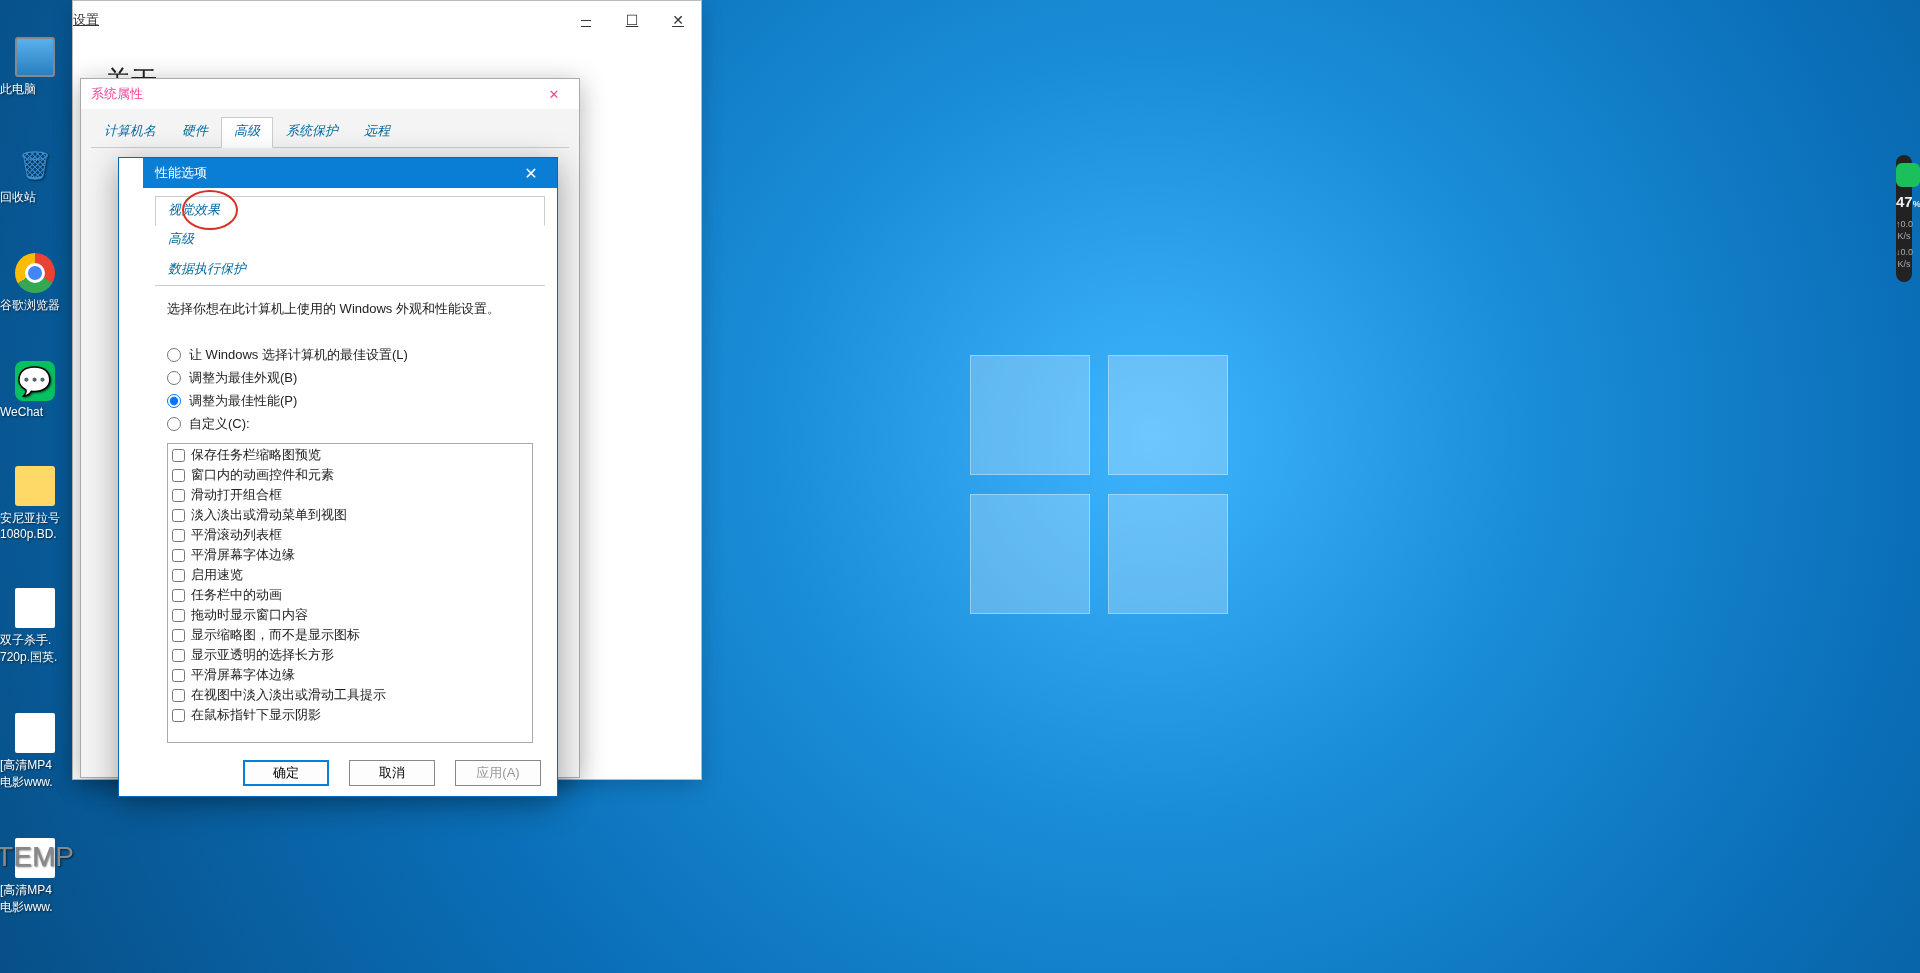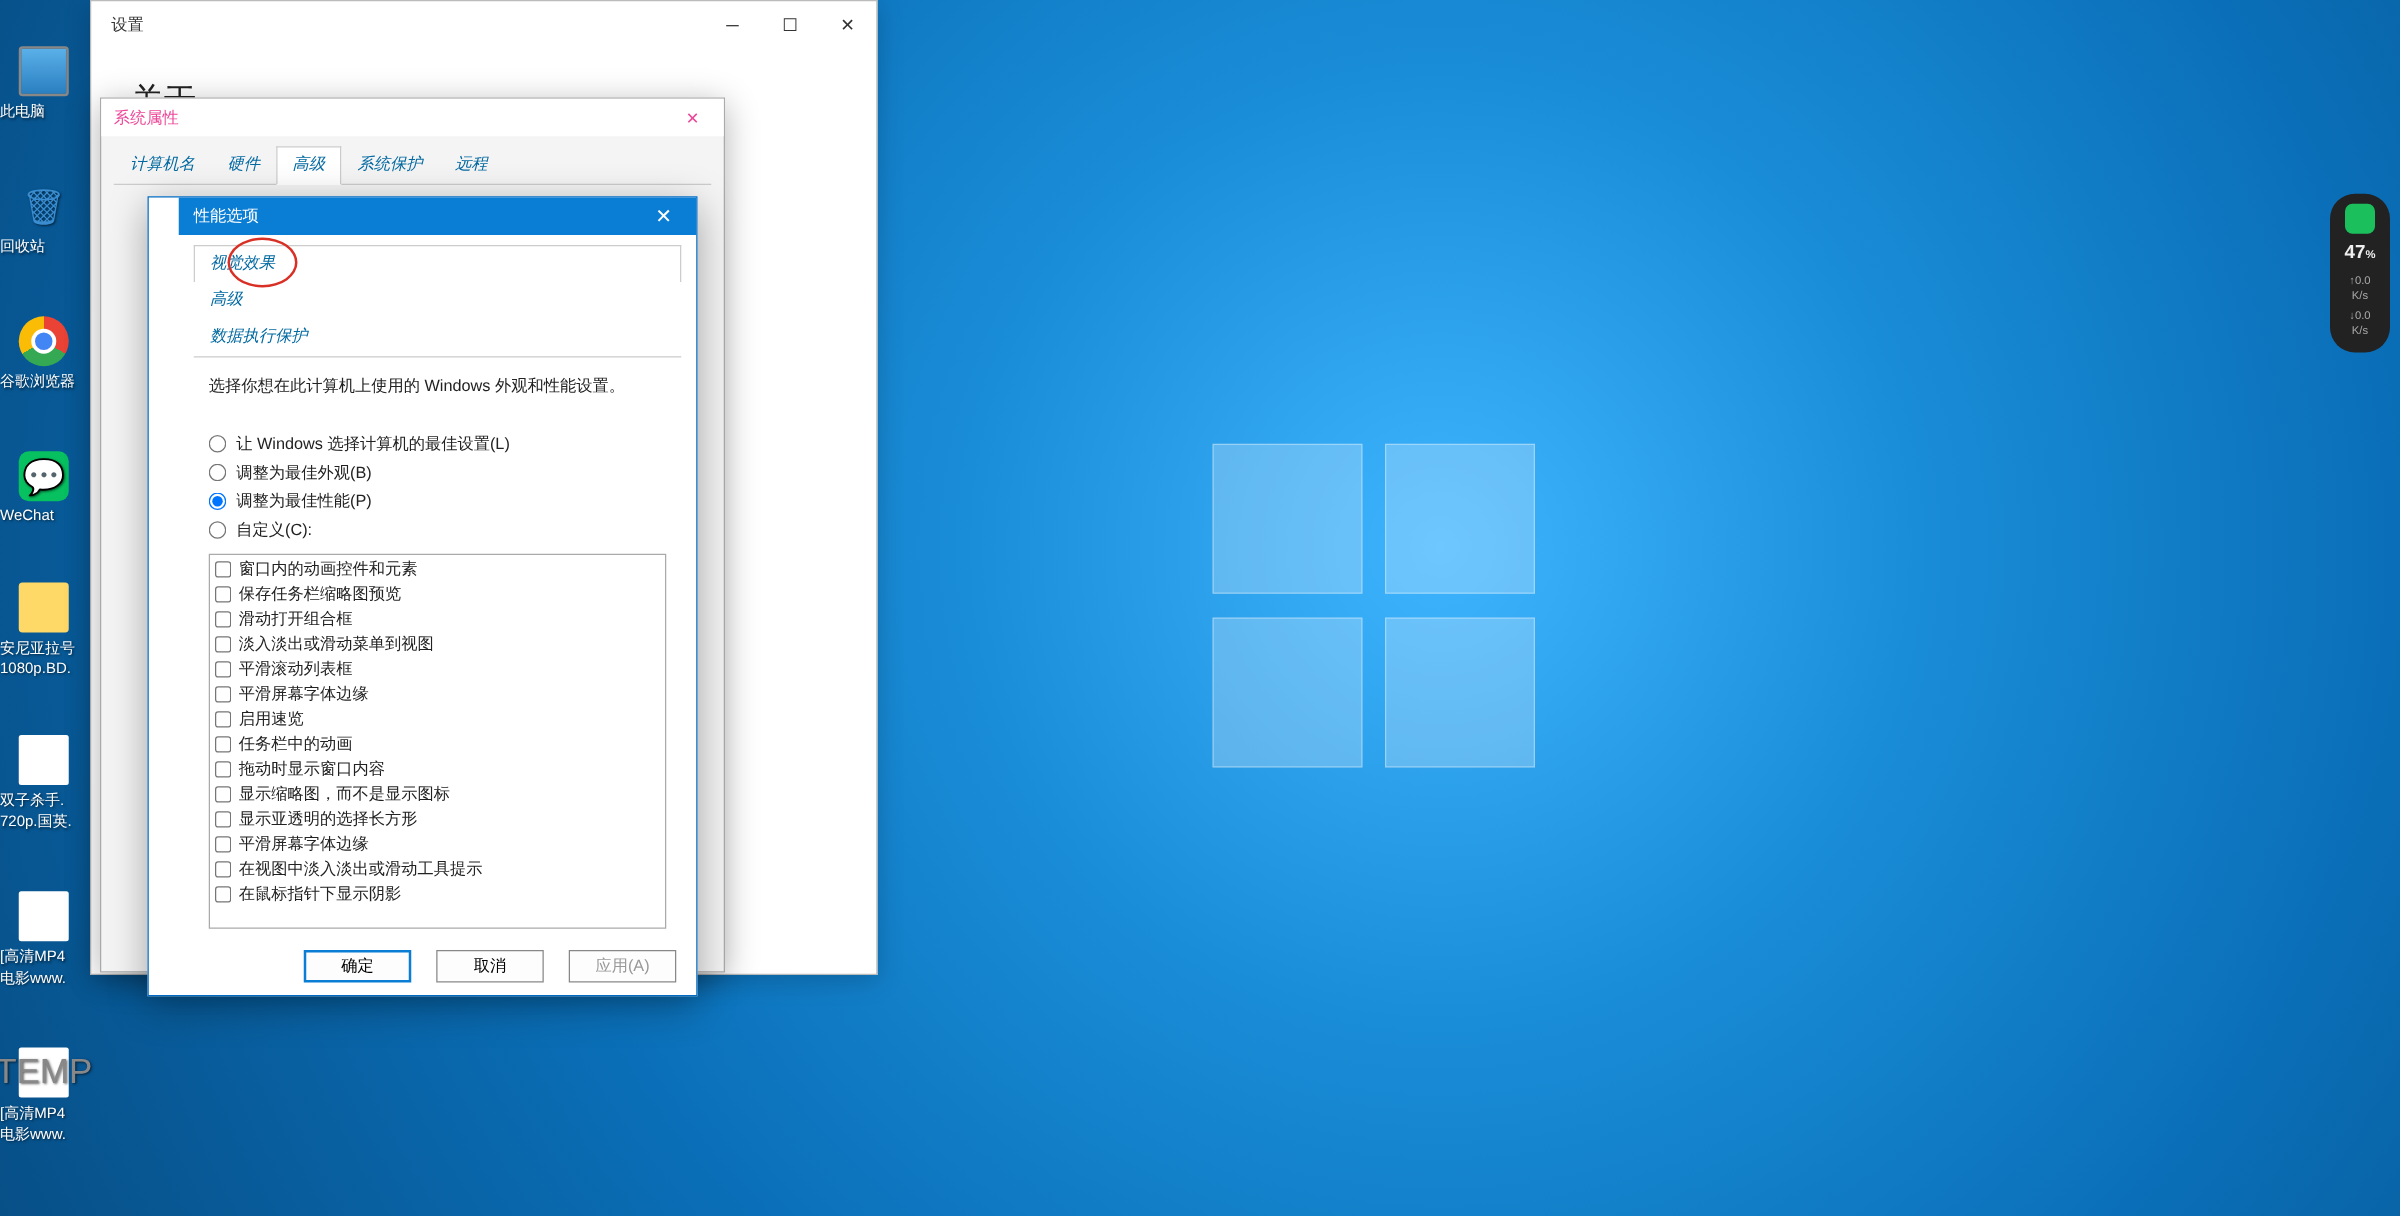--- a/index.html
+++ b/index.html
@@ -17,21 +17,21 @@
 .ic-pc { background:linear-gradient(#5ab0e8,#2a7fc0); border:2px solid #888; border-radius:3px;}
 .ic-bin { color:#3a8dd0;}
 .ic-chr { width:40px;height:40px;border-radius:50%;background:conic-gradient(#ea4335 0 120deg,#34a853 120deg 240deg,#fbbc05 240deg 360deg); position:relative;}
 .ic-chr::after{content:'';position:absolute;inset:10px;border-radius:50%;background:#4285f4;border:3px solid #fff;}
 .ic-wx { background:#07c160; border-radius:8px; color:#fff;}
 .ic-fold { background:#ffd968; border-radius:3px;}
 .ic-file { background:#fff; border-radius:2px; color:#888; font-size:10px; display:flex; align-items:flex-end; justify-content:center; padding-bottom:2px;}
 
 
 .win-settings { position:absolute; left:72px; top:0; width:630px; height:780px; background:#fff; border:1px solid #bbb; box-shadow:0 5px 20px rgba(0,0,0,.2);}
-.win-settings .titlebar { height:38px; display:flex; align-items:center; padding-left:16px; font-size:13px; color:#333;}
+.win-settings .titlebar { height:38px; display:flex; align-items:center; font-size:13px; color:#333;text-decoration:underline;}
 .win-settings .winbtns { margin-left:auto; display:flex;}
 .winbtn { width:46px; height:38px; display:flex; align-items:center; justify-content:center; font-size:14px; color:#333;}
 .win-settings .body { padding:18px 10px; font-size:15px; color:#0066cc;}
 .peeklink { display:block; margin:14px 0; font-size:15px; }
 
 
 .dlg-sysprop { position:absolute; left:80px; top:78px; width:500px; height:700px; background:#f4f4f4; border:1px solid #aaa; box-shadow:0 5px 25px rgba(0,0,0,.3);}
 .dlg-sysprop .titlebar { height:30px; display:flex; align-items:center; padding:0 10px; font-size:13px; color:#ec4899; background:#fff;}
 .dlg-sysprop .titlebar .x { margin-left:auto; width:30px; text-align:center;}
 .tabs { display:flex; border-bottom:1px solid #ccc; margin:8px 10px 0; font-size:13px;}
@@ -52,21 +52,21 @@
 .chk-row input { width:13px; height:13px;}
 .dlg-buttons { position:absolute; bottom:0; left:0; right:0; height:46px; display:flex; justify-content:flex-end; gap:20px; padding:10px 16px; }
 .btn { width:86px; height:26px; border:1px solid #888; background:#fdfdfd; font-size:13px;}
 .btn.primary { border:2px solid #0a7dd5;}
 .btn.disabled { color:#999;}
 
 
 .redcircle { position:absolute; width:56px; height:40px; border:2px solid #d93025; border-radius:50%; pointer-events:none;}
 
 
-.widget { position:absolute; right:8px; top:155px; width:48px; background:#222; border-radius:20px; padding:8px 0; color:#eee; text-align:center; font-size:10px;}
+.widget { position:absolute; right:8px; top:155px; width:16px; background:#222; border-radius:20px; padding:8px 0; color:#eee; text-align:center; font-size:10px;}
 .widget .shield { width:24px;height:24px;margin:0 auto 6px;background:#1bbf5c;border-radius:6px;}
 .widget .big { font-size:15px; font-weight:bold; margin-bottom:8px;}
 .widget .row { font-size:9px; color:#aaa; line-height:12px; margin-bottom:4px;}
 </style>
 </head>
 <body>
 
 <div class="winlogo">
   <div class="pane"></div>
     <div class="pane"></div>
@@ -149,25 +149,25 @@
         </label>
         <label class="radio-row">
           <input type="radio" name="pr" style="">
           <span>自定义(C):</span>
         </label>
       </div>
     <div class="list">
       <div id="checks">
           <label class="chk-row">
             <input type="checkbox" style="">
+            <span>保存任务栏缩略图预览</span>
+          </label>
+          <label class="chk-row">
+            <input type="checkbox" style="">
             <span>窗口内的动画控件和元素</span>
-          </label>
-          <label class="chk-row">
-            <input type="checkbox" style="">
-            <span>保存任务栏缩略图预览</span>
           </label>
           <label class="chk-row">
             <input type="checkbox" style="">
             <span>滑动打开组合框</span>
           </label>
           <label class="chk-row">
             <input type="checkbox" style="">
             <span>淡入淡出或滑动菜单到视图</span>
           </label>
           <label class="chk-row">

